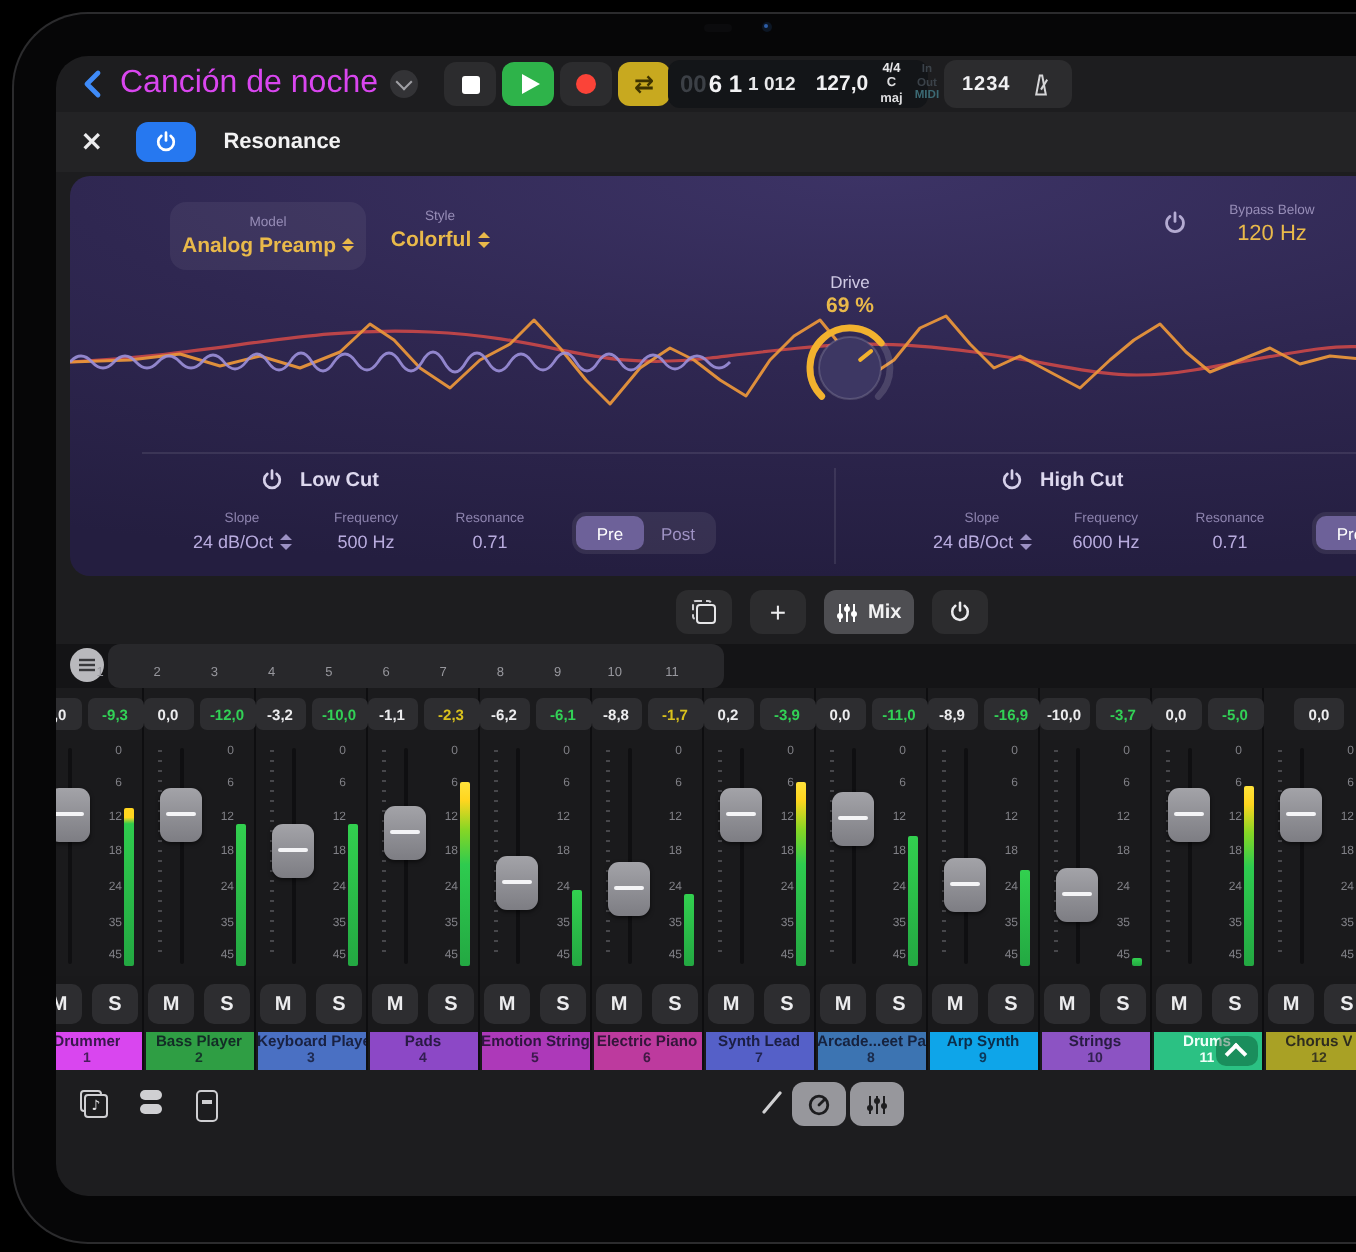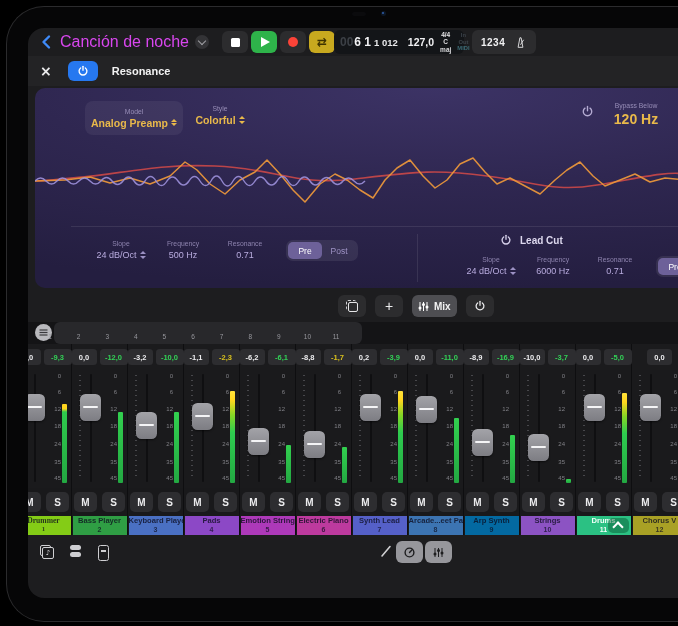--- a/index.html
+++ b/index.html
@@ -63,21 +63,21 @@
   .sel-label{font-size:6.8px;color:#978db7;}
   .sel-value{font-size:10.5px;font-weight:700;color:#e9b94a;display:flex;align-items:center;gap:3px;margin-top:2px;}
   .updn{display:inline-flex;flex-direction:column;gap:1.5px;}
   .updn i{width:0;height:0;border-left:3px solid transparent;border-right:3px solid transparent;display:block;}
   .updn .u{border-bottom:3.5px solid currentColor;}
   .updn .d{border-top:3.5px solid currentColor;}
   .head-pwr{position:absolute;left:546px;top:17px;z-index:3;}
   .bypass-box{position:absolute;left:566px;top:14px;width:70px;text-align:center;z-index:3;}
   .level-box{position:absolute;left:640px;top:14px;width:46px;text-align:center;z-index:3;}
   .mini-label{font-size:6.8px;color:#978db7;}
-  .mini-value{font-size:14px;font-weight:700;color:#e9b94a;margin-top:2px;}
+  .mini-value{font-size:11px;font-weight:400;color:#e9b94a;margin-top:2px;}
   .drive{position:absolute;left:356px;top:48px;width:68px;text-align:center;z-index:3;}
   .drive-label{font-size:8.5px;color:#cfc9e4;}
   .drive-value{font-size:10.5px;font-weight:700;color:#e9b94a;margin-top:1px;}
   .knob{margin:2px auto 0;display:block;}
   .wave{position:absolute;left:0;top:62px;width:650px;height:64px;z-index:1;}
   .hline{position:absolute;left:36px;right:0;top:138px;height:1px;background:rgba(255,255,255,0.09);}
   .vline{position:absolute;left:382px;top:146px;height:48px;width:1px;background:rgba(255,255,255,0.09);}
   .cut{position:absolute;top:144px;width:310px;}
   .cut.low{left:55px;}
   .cut.high{left:425px;}
@@ -263,25 +263,42 @@
         <div class="bypass-box">
           <div class="mini-label">Bypass Below</div>
           <div class="mini-value">120 Hz</div>
         </div>
 
         <div class="level-box">
           <div class="mini-label">Level</div>
           <div class="mini-value">0.0</div>
         </div>
 
+        <div class="drive">
+          <div class="drive-label">Drive</div>
+          <div class="drive-value">69 %</div>
+          <svg class="knob" width="46" height="46" viewBox="0 0 46 46">
+            <path d="M8.86,37.14 A20,20 0 1 1 37.14,37.14" fill="none" stroke="rgba(255,255,255,0.14)" stroke-width="3.4" stroke-linecap="round"></path>
+            <path id="drive-arc" d="M8.86,37.14 A20,20 0 1 1 38.61,10.50" fill="none" stroke="#f2b22e" stroke-width="3.4" stroke-linecap="round"></path>
+            <circle cx="23" cy="23" r="15.5" fill="#3d3763" stroke="rgba(255,255,255,0.16)" stroke-width="1"></circle>
+            <line id="drive-ptr" x1="28.072797647699144" y1="18.935922733817918" x2="33.53581049906745" y2="14.55922413946798" stroke="#f2b22e" stroke-width="2" stroke-linecap="round"></line>
+          </svg>
+        </div>
 
         <div class="hline"></div>
         <div class="vline"></div>
 
         <div class="cut low">
+          <div class="cut-head">
+            <svg width="12" height="12" viewBox="0 0 16 16">
+              <path d="M8 1.8 v5.2" stroke="#d6d0ea" stroke-width="1.8" stroke-linecap="round"></path>
+              <path d="M4.9 3.9 a5.2 5.2 0 1 0 6.2 0" fill="none" stroke="#d6d0ea" stroke-width="1.8" stroke-linecap="round"></path>
+            </svg>
+            <span>Low Cut</span>
+          </div>
           <div class="cut-params">
             <div class="param">
               <div class="param-label">Slope</div>
               <div class="param-value">
                   <span>24 dB/Oct</span>
                 <span class="updn" style="color:#9c91c4">
                     <i class="u"></i>
                     <i class="d"></i>
                   </span>
               </div>
@@ -304,21 +321,21 @@
             </div>
           </div>
         </div>
 
         <div class="cut high">
           <div class="cut-head">
             <svg width="12" height="12" viewBox="0 0 16 16">
               <path d="M8 1.8 v5.2" stroke="#d6d0ea" stroke-width="1.8" stroke-linecap="round"></path>
               <path d="M4.9 3.9 a5.2 5.2 0 1 0 6.2 0" fill="none" stroke="#d6d0ea" stroke-width="1.8" stroke-linecap="round"></path>
             </svg>
-            <span>Lead Cut</span>
+            <span>High Cut</span>
           </div>
           <div class="cut-params">
             <div class="param">
               <div class="param-label">Slope</div>
               <div class="param-value">
                   <span>24 dB/Oct</span>
                 <span class="updn" style="color:#9c91c4">
                     <i class="u"></i>
                     <i class="d"></i>
                   </span>
@@ -393,21 +410,21 @@
               <span class="scale-n" style="top: calc(62% - 2px);">24</span>
               <span class="scale-n" style="top: calc(77% - 2px);">35</span>
               <span class="scale-n" style="top: calc(91% - 2px);">45</span>
               <div class="meter m-tip" style="height: 79px;"></div>
               <div class="cap" style="top: 24px;"></div>
             </div>
             <div class="ms">
               <div class="msb">M</div>
               <div class="msb">S</div>
             </div>
-            <div class="plate" style="background: #84cc16; font-family: Liberation Serif, serif;">
+            <div class="plate" style="background: #d946ef;">
               <span class="nm">Drummer</span>
               <span class="no">1</span>
             </div>
           </div>
           <div class="strip">
             <div class="vals">
               <div class="vbox">0,0</div>
               <div class="vbox vol green">-12,0</div>
             </div>
             <div class="fader">
@@ -609,21 +626,21 @@
               <span class="scale-n" style="top: calc(62% - 2px);">24</span>
               <span class="scale-n" style="top: calc(77% - 2px);">35</span>
               <span class="scale-n" style="top: calc(91% - 2px);">45</span>
               <div class="meter m-green" style="height: 48px;"></div>
               <div class="cap" style="top: 59px;"></div>
             </div>
             <div class="ms">
               <div class="msb">M</div>
               <div class="msb">S</div>
             </div>
-            <div class="plate" style="background: #0369a1;">
+            <div class="plate" style="background: #0ea5e9;">
               <span class="nm">Arp Synth</span>
               <span class="no">9</span>
             </div>
           </div>
           <div class="strip">
             <div class="vals">
               <div class="vbox">-10,0</div>
               <div class="vbox vol green">-3,7</div>
             </div>
             <div class="fader">

